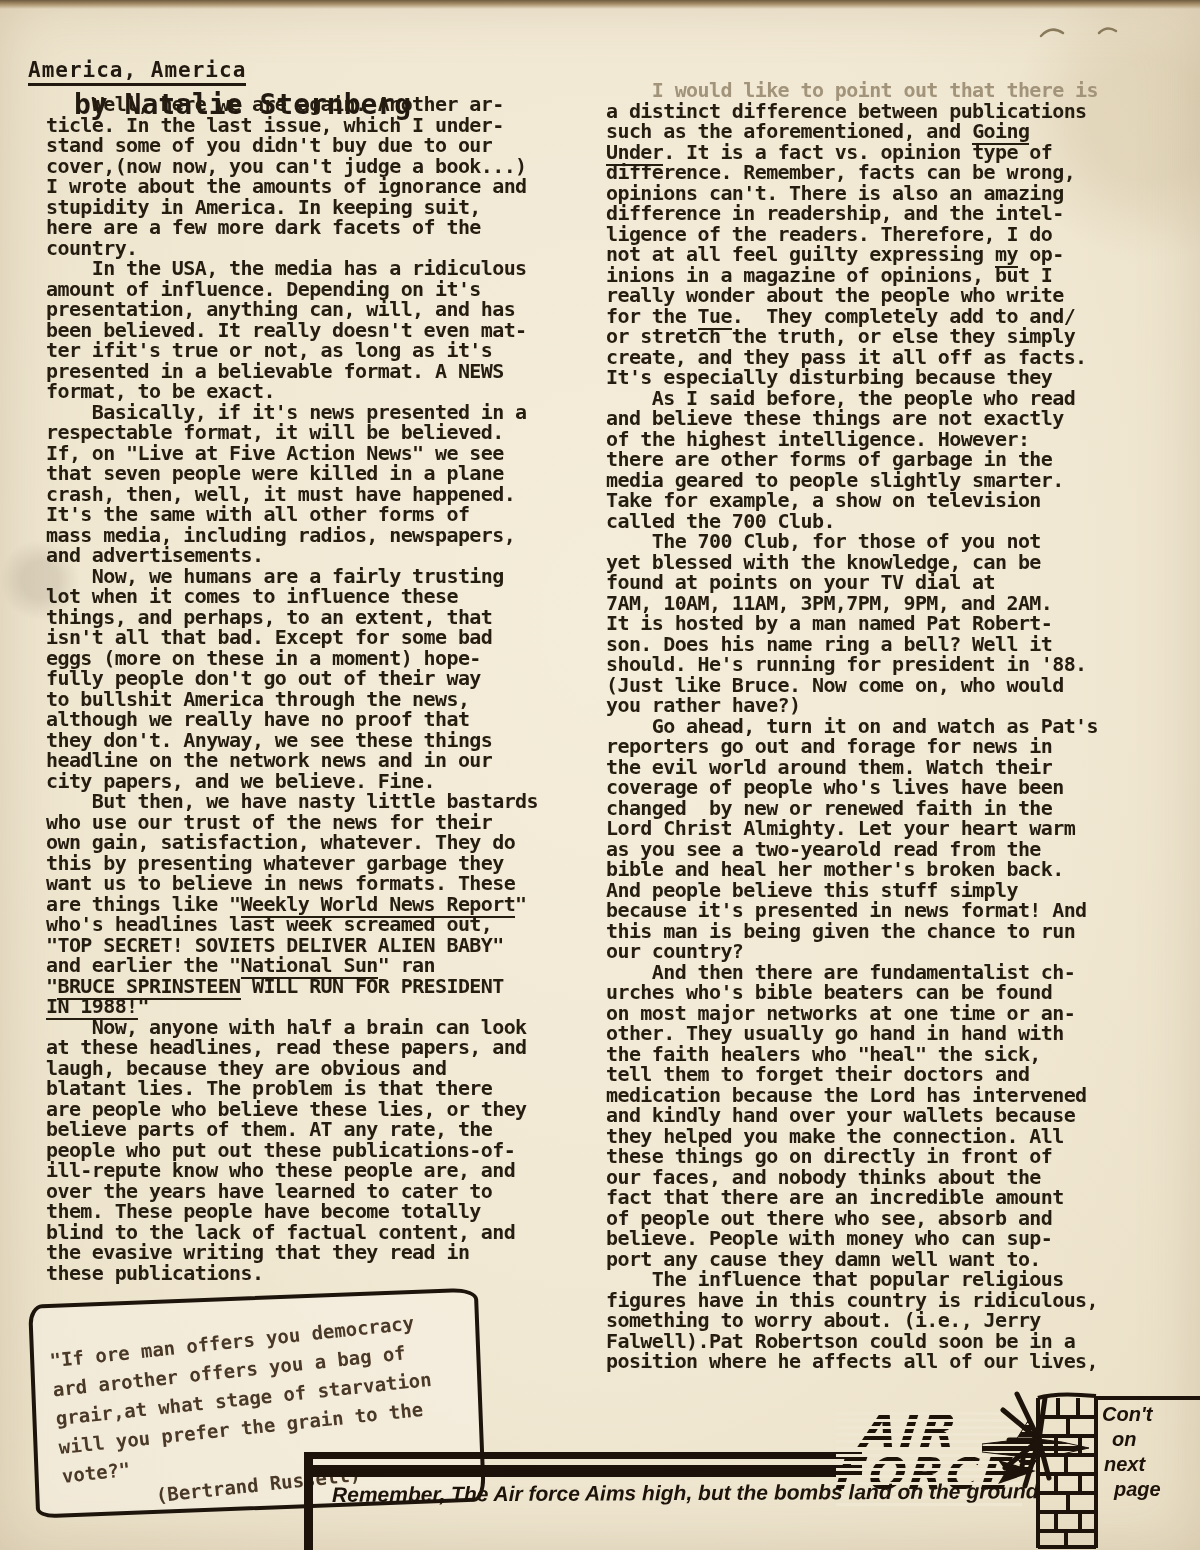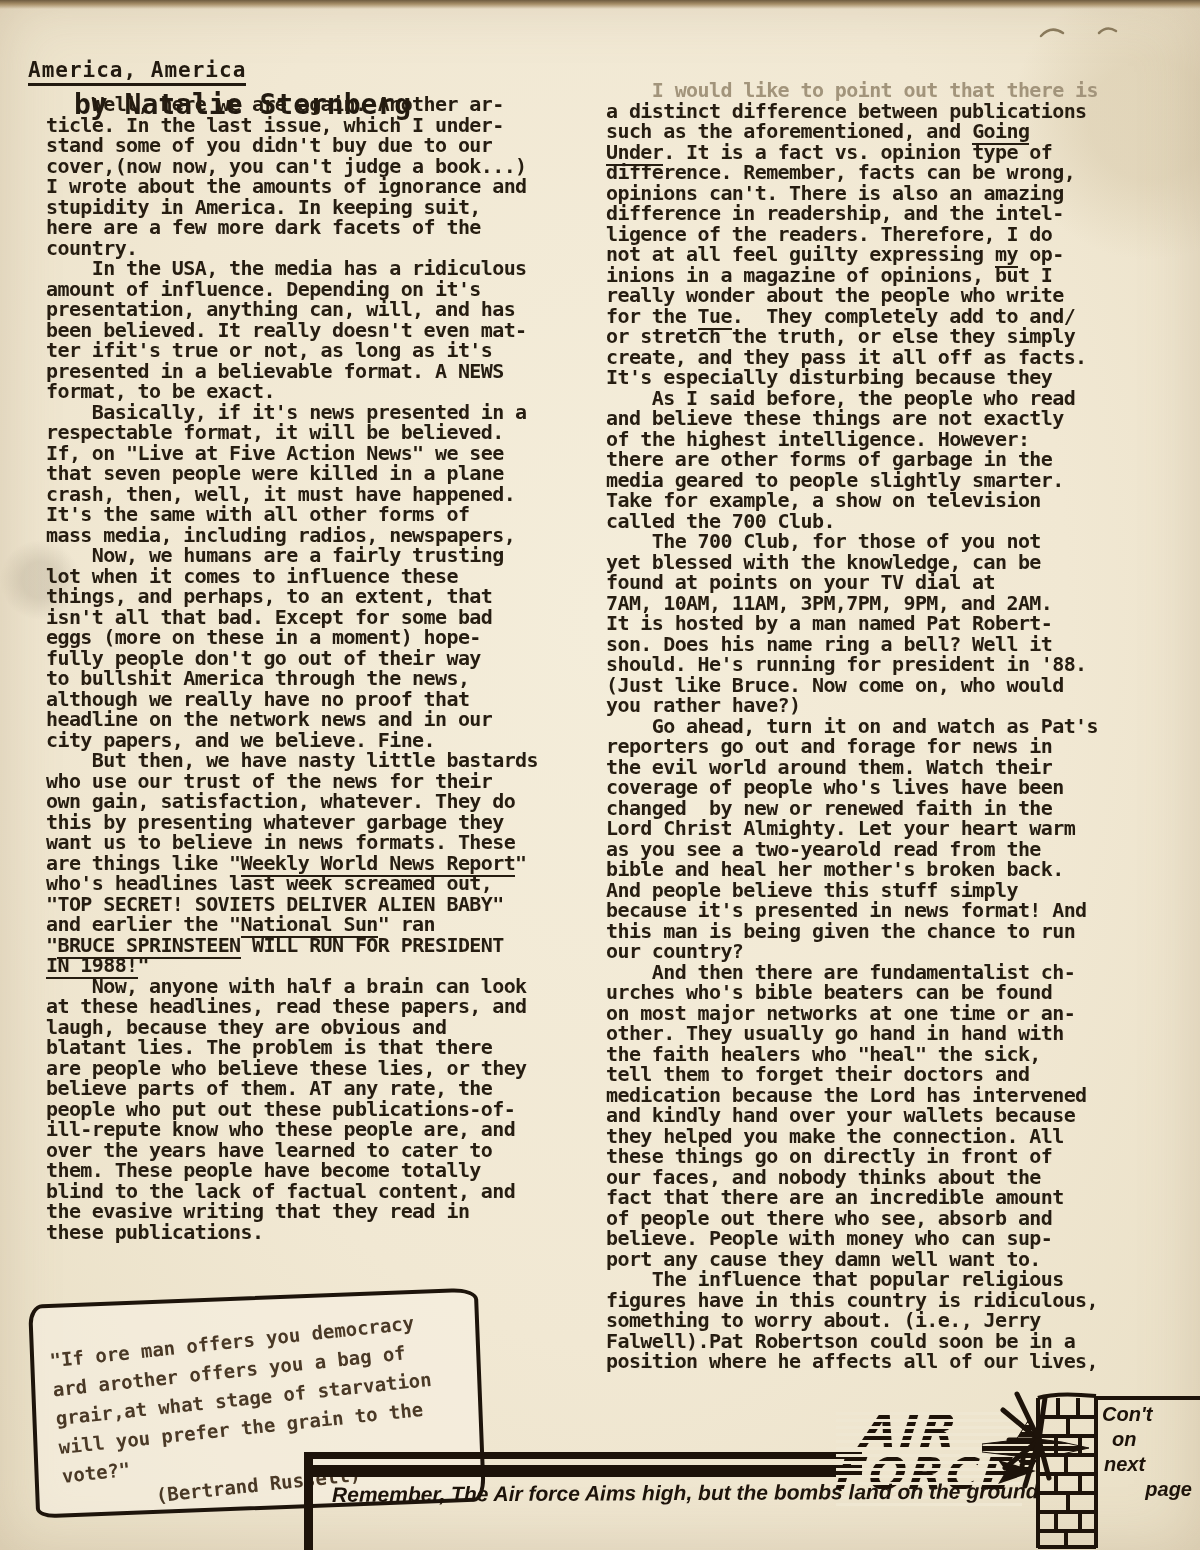--- a/index.html
+++ b/index.html
@@ -46,21 +46,21 @@
   .boom-svg{position:absolute;left:995px;top:1388px;}
   .wall-svg{position:absolute;left:1036px;top:1388px;}
   .wall-topline{position:absolute;left:1094px;top:1396px;width:106px;height:4px;background:#1d130a;}
   .hand{font-family:"Liberation Sans",sans-serif;font-style:italic;font-weight:700;color:#1d130a;}
   .caption{position:absolute;left:332px;top:1481px;width:720px;font-size:21px;white-space:nowrap;transform:rotate(-.3deg);}
   .cont-note{position:absolute;left:1102px;top:1402px;width:90px;}
   .cont-note .line{font-family:"Liberation Sans",sans-serif;font-style:italic;font-weight:700;
     font-size:20px;line-height:25px;height:25px;letter-spacing:0;color:#1d130a;}
   .cont-note .line:nth-child(2){padding-left:10px;}
   .cont-note .line:nth-child(3){padding-left:2px;}
-  .cont-note .line:nth-child(4){padding-left:12px;text-align:right;}
+  .cont-note .line:nth-child(4){padding-left:12px;}
   .squiggle{position:absolute;left:1035px;top:20px;}
 </style>
 </head>
 <body>
 
 <div class="page">
   <div class="top-edge"></div>
 
   <svg class="squiggle" width="100" height="26" viewBox="0 0 100 26">
     <path d="M6,16 q10,-11 22,-3" stroke="#8a7a5c" stroke-width="2.5" fill="none" stroke-linecap="round"></path>
@@ -93,30 +93,32 @@
         <div class="line">format, to be exact.</div>
       </div>
       <div class="para">
         <div class="line">    Basically, if it's news presented in a</div>
         <div class="line">respectable format, it will be believed.</div>
         <div class="line">If, on "Live at Five Action News" we see</div>
         <div class="line">that seven people were killed in a plane</div>
         <div class="line">crash, then, well, it must have happened.</div>
         <div class="line">It's the same with all other forms of</div>
         <div class="line">mass media, including radios, newspapers,</div>
+        <div class="line">and advertisements.</div>
       </div>
       <div class="para">
         <div class="line">    Now, we humans are a fairly trusting</div>
         <div class="line">lot when it comes to influence these</div>
         <div class="line">things, and perhaps, to an extent, that</div>
         <div class="line">isn't all that bad. Except for some bad</div>
         <div class="line">eggs (more on these in a moment) hope-</div>
         <div class="line">fully people don't go out of their way</div>
         <div class="line">to bullshit America through the news,</div>
         <div class="line">although we really have no proof that</div>
+        <div class="line">they don't. Anyway, we see these things</div>
         <div class="line">headline on the network news and in our</div>
         <div class="line">city papers, and we believe. Fine.</div>
       </div>
       <div class="para">
         <div class="line">    But then, we have nasty little bastards</div>
         <div class="line">who use our trust of the news for their</div>
         <div class="line">own gain, satisfaction, whatever. They do</div>
         <div class="line">this by presenting whatever garbage they</div>
         <div class="line">want us to believe in news formats. These</div>
         <div class="line">are things like "<span class="u">Weekly World News Report</span>"</div>

